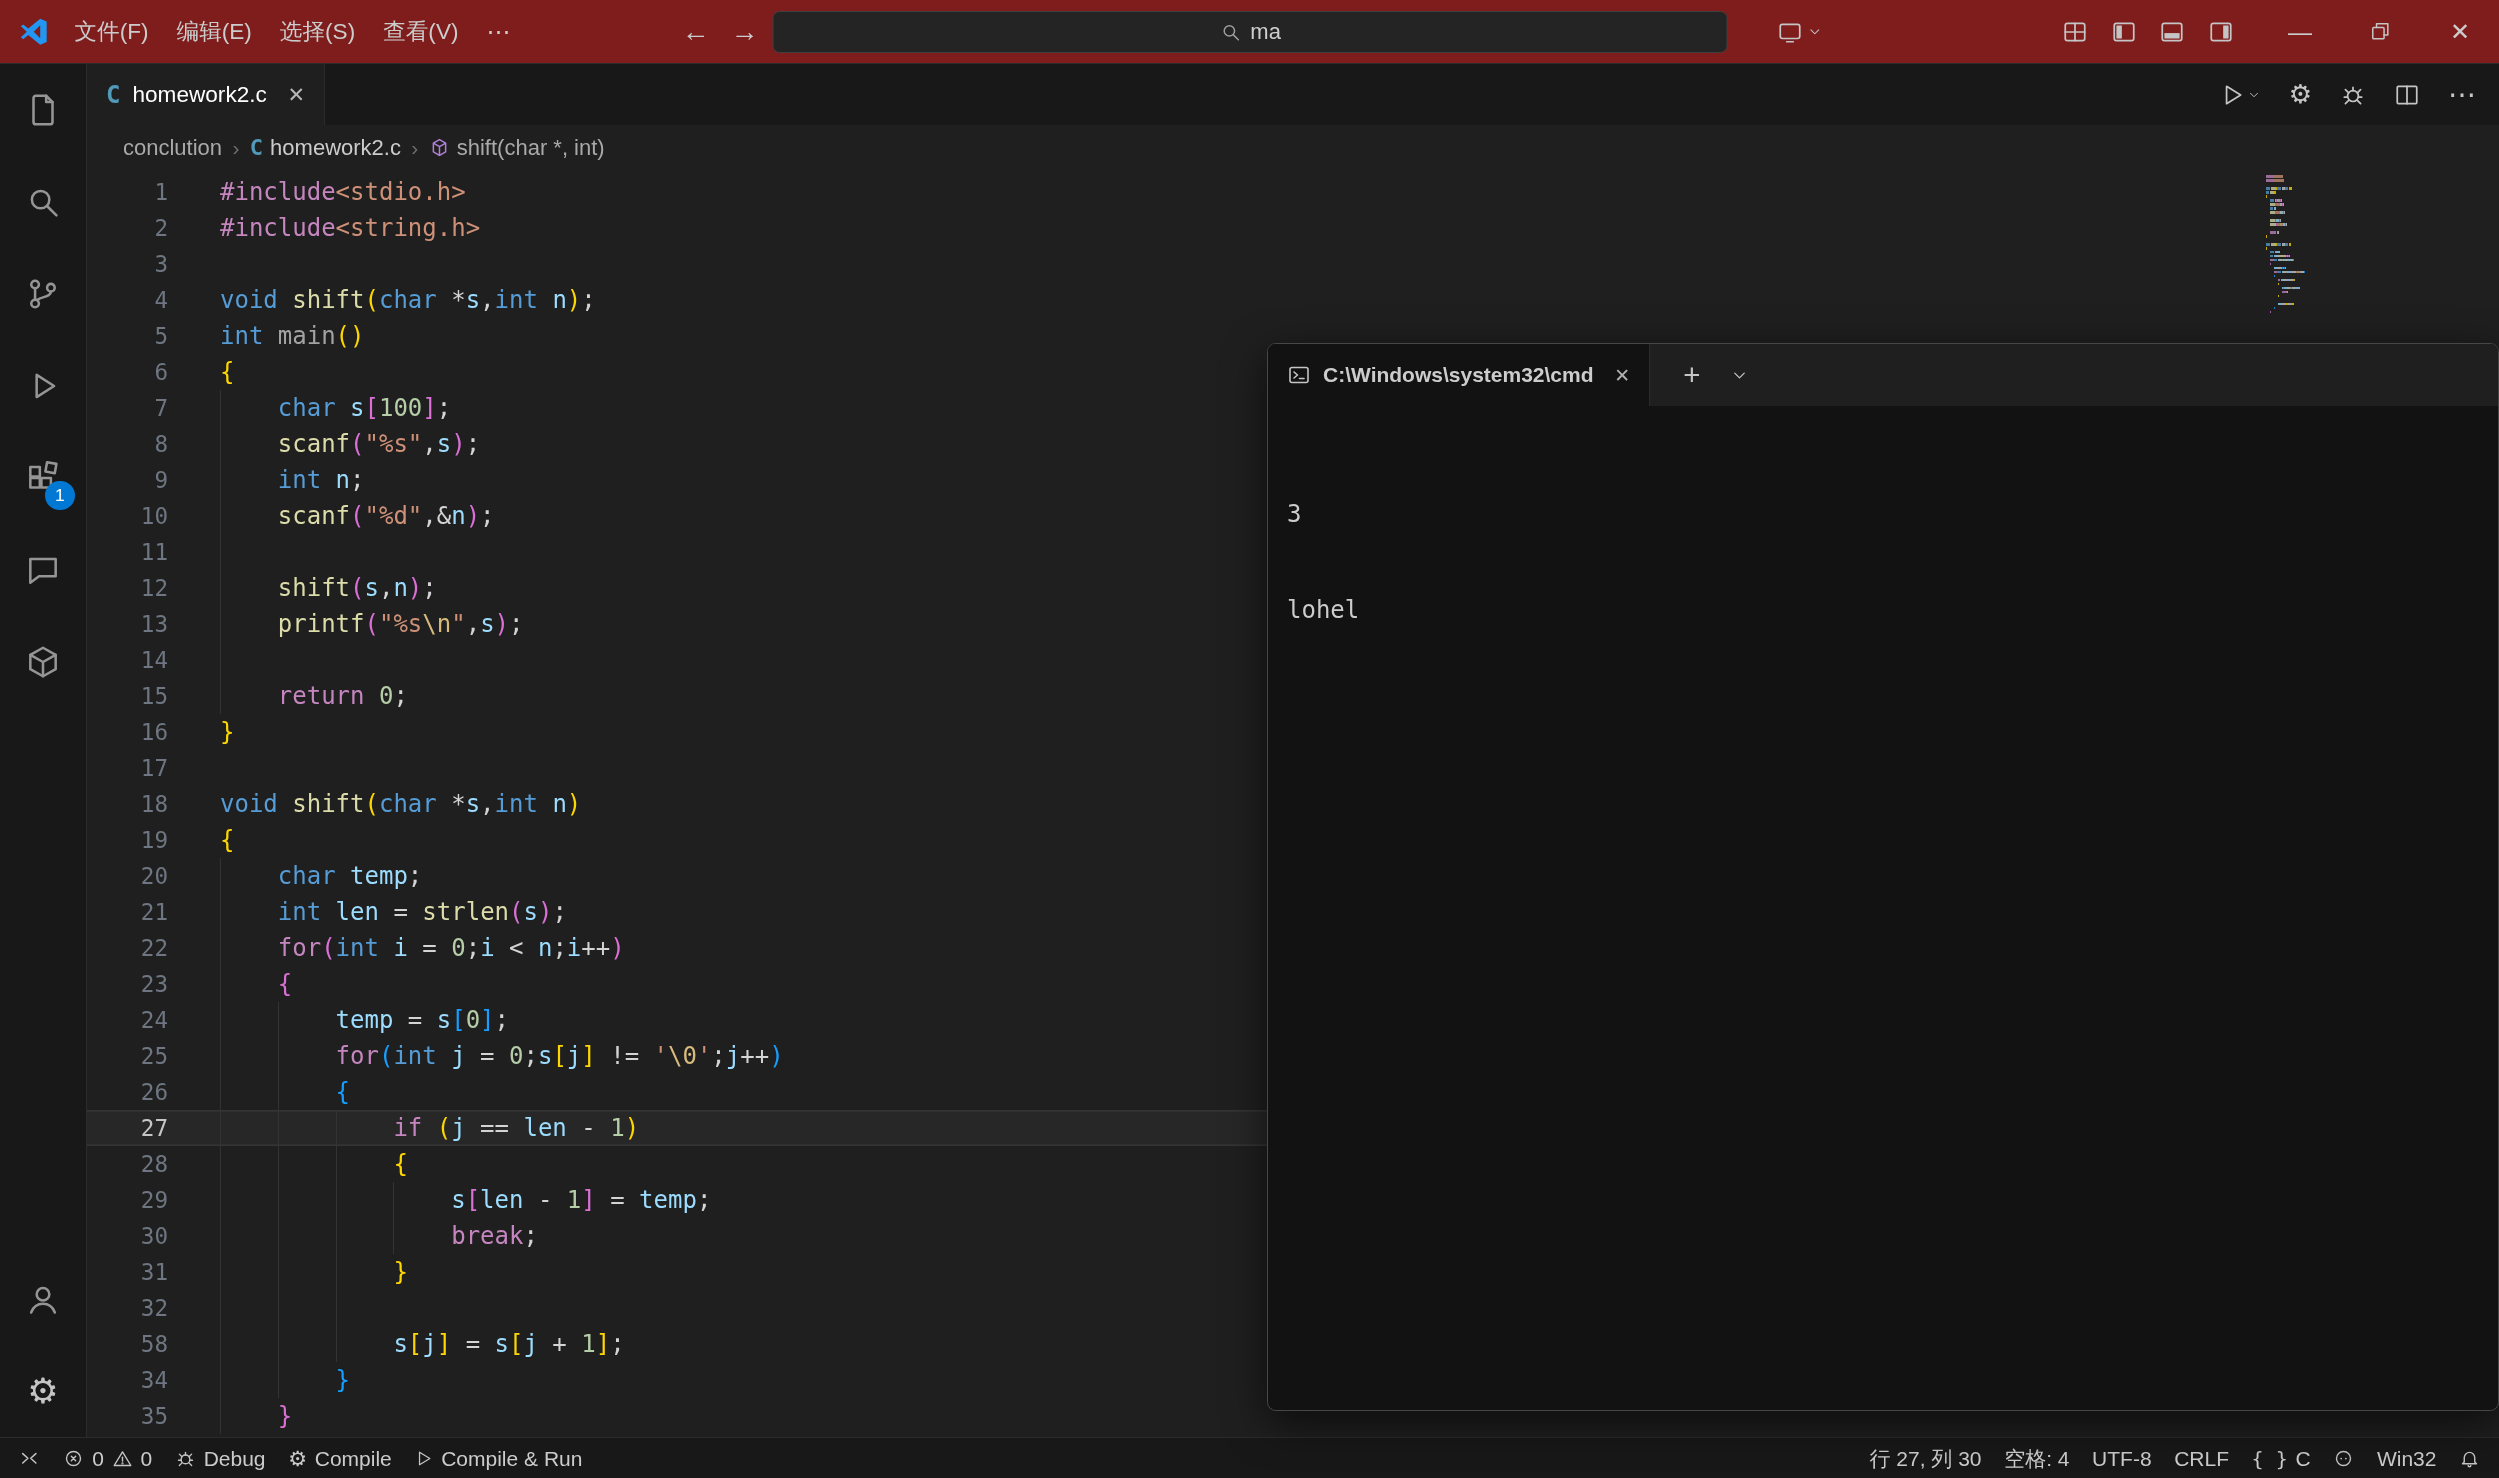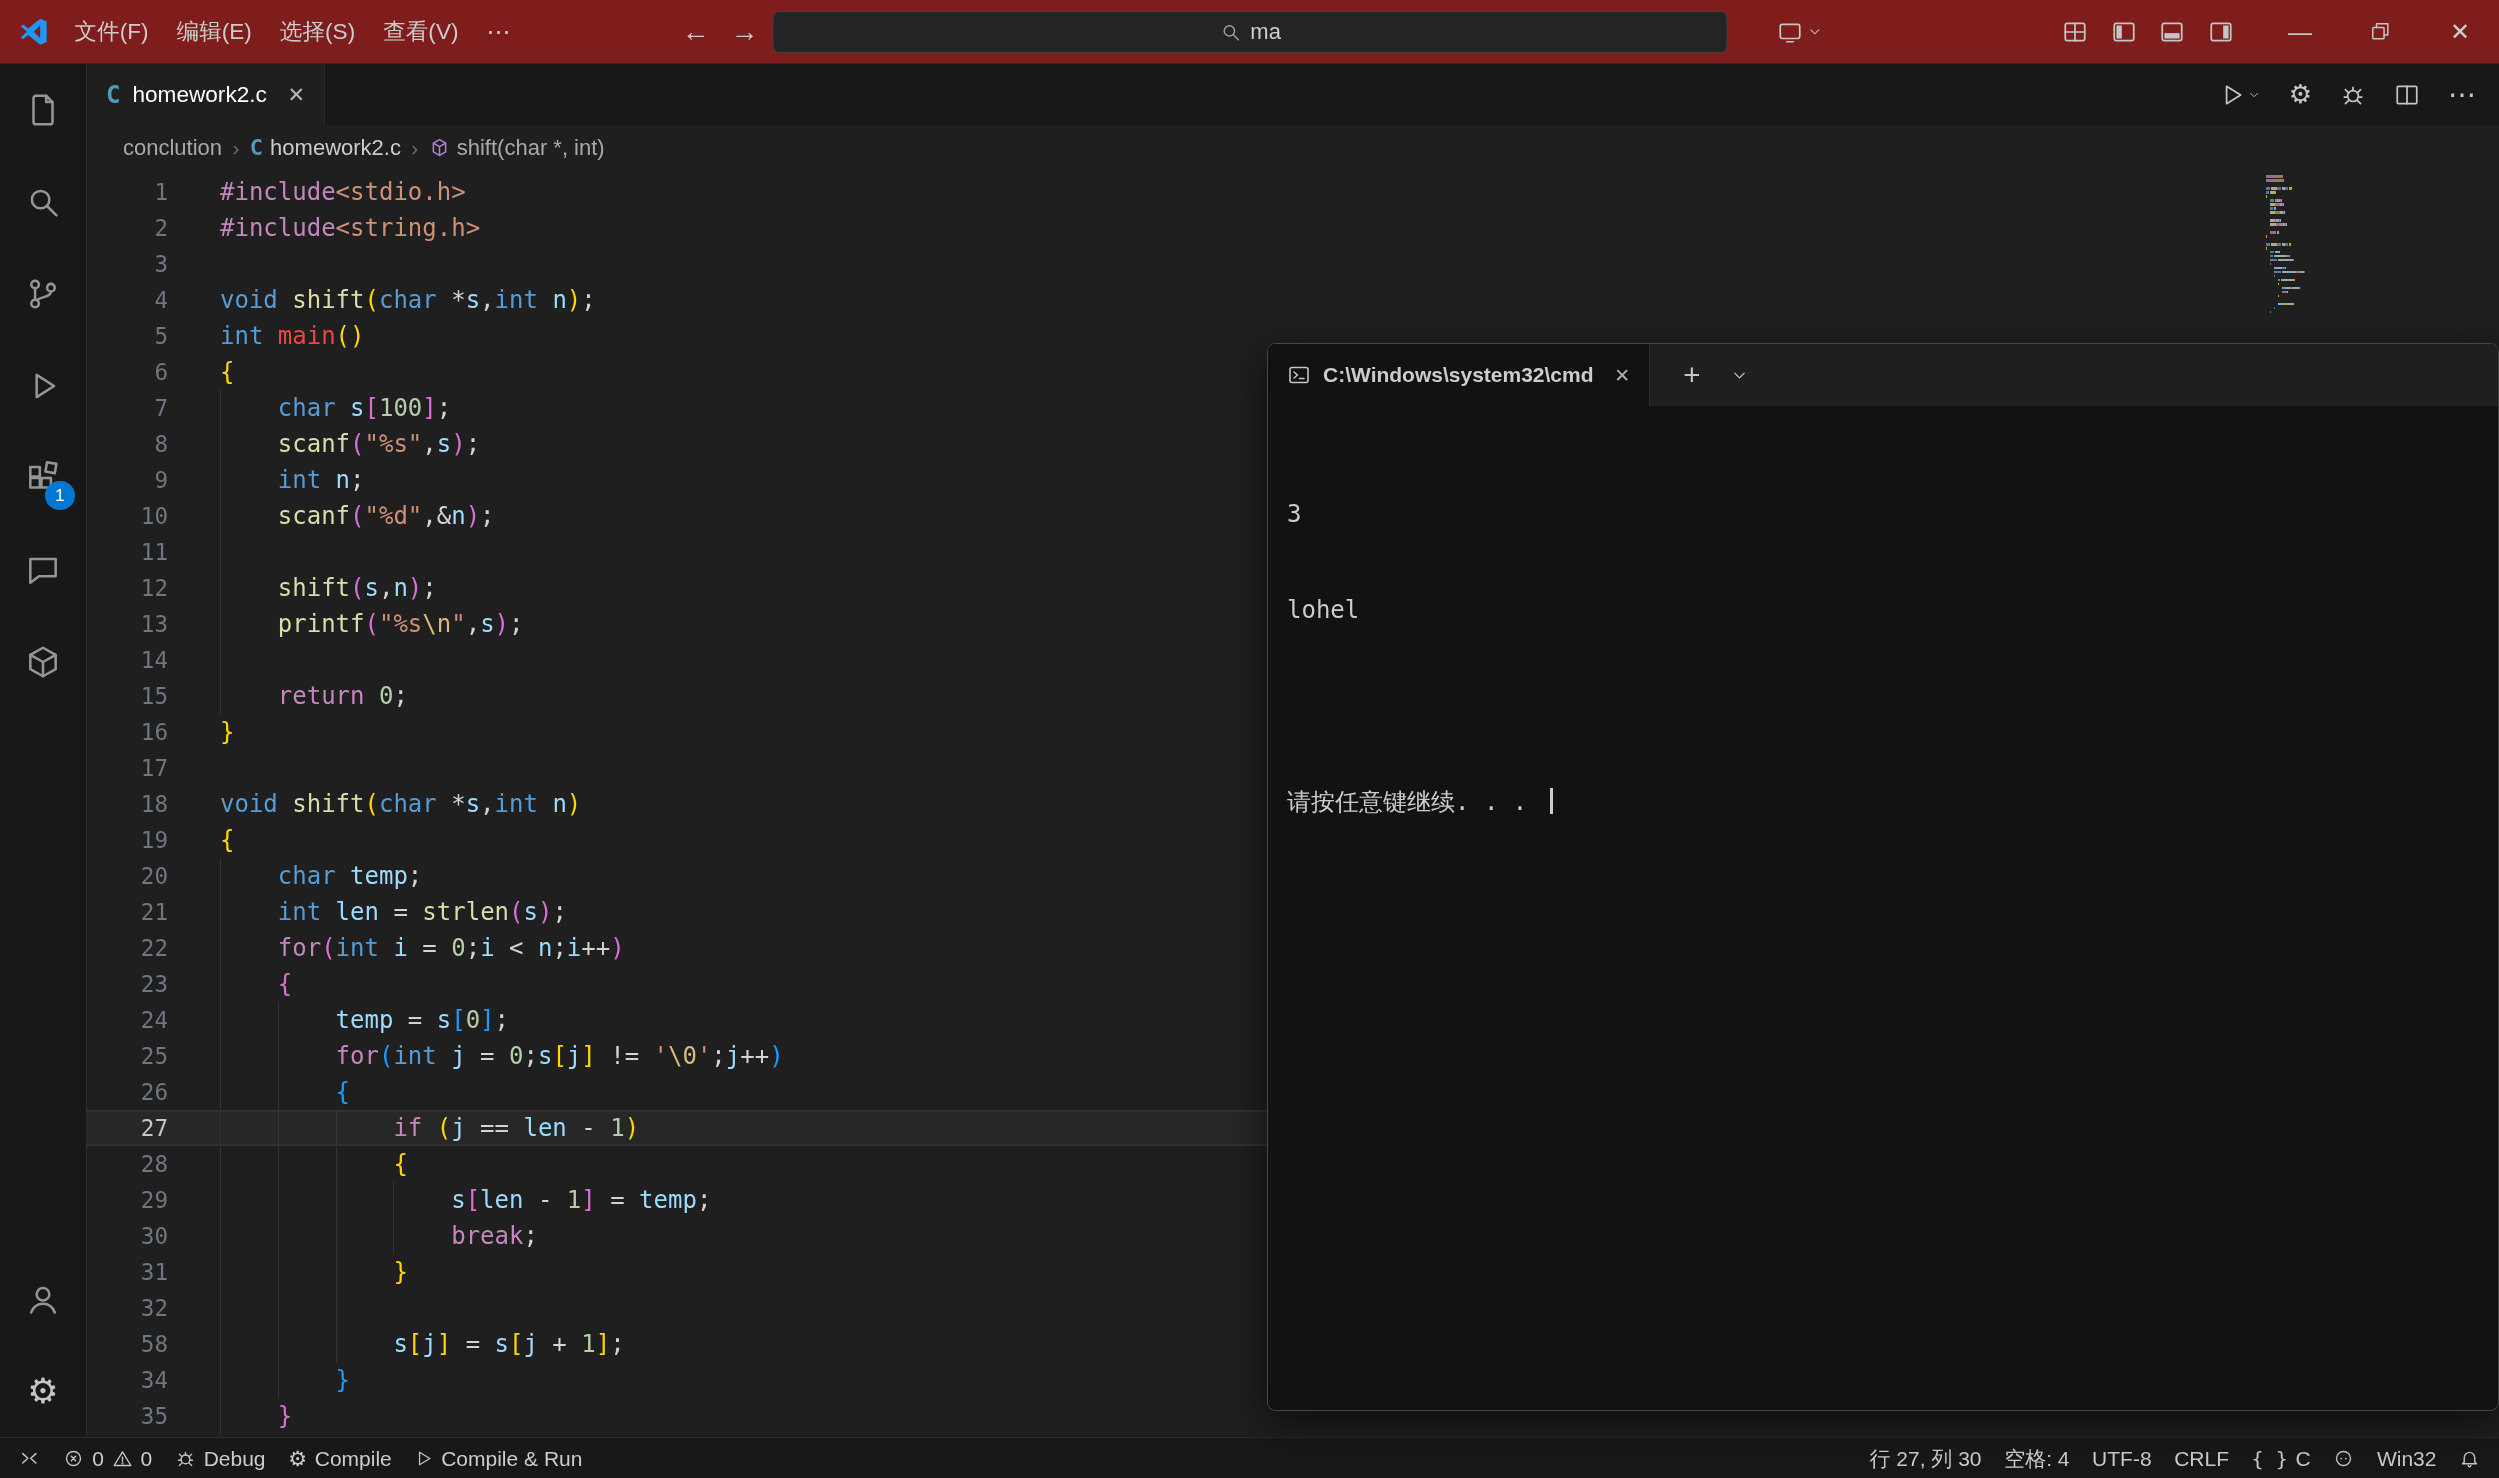--- a/index.html
+++ b/index.html
@@ -294,21 +294,21 @@
         <div class="code-row">
           <div class="ln">3</div>
           <div class="code"></div>
         </div>
         <div class="code-row">
           <div class="ln">4</div>
           <div class="code"><span style="color: rgb(86, 156, 214);">void</span><span style="color: rgb(212, 212, 212);"> </span><span style="color: rgb(220, 220, 170);">shift</span><span style="color: rgb(255, 215, 0);">(</span><span style="color: rgb(86, 156, 214);">char</span><span style="color: rgb(212, 212, 212);"> </span><span style="color: rgb(212, 212, 212);">*</span><span style="color: rgb(156, 220, 254);">s</span><span style="color: rgb(212, 212, 212);">,</span><span style="color: rgb(86, 156, 214);">int</span><span style="color: rgb(212, 212, 212);"> </span><span style="color: rgb(156, 220, 254);">n</span><span style="color: rgb(255, 215, 0);">)</span><span style="color: rgb(212, 212, 212);">;</span></div>
         </div>
         <div class="code-row">
           <div class="ln">5</div>
-          <div class="code"><span style="color: rgb(86, 156, 214);">int</span><span style="color: rgb(212, 212, 212);"> </span><span style="color: #ef4444;">main</span><span style="color: rgb(255, 215, 0);">()</span></div>
+          <div class="code"><span style="color: rgb(86, 156, 214);">int</span><span style="color: rgb(212, 212, 212);"> </span><span style="color: #a3a3a3;">main</span><span style="color: rgb(255, 215, 0);">()</span></div>
         </div>
         <div class="code-row">
           <div class="ln">6</div>
           <div class="code"><span style="color: rgb(255, 215, 0);">{</span></div>
         </div>
         <div class="code-row">
           <div class="ln">7</div>
           <div class="code"><i class="guide" style="left: 0ch;"></i><span style="color: rgb(212, 212, 212);">    </span><span style="color: rgb(86, 156, 214);">char</span><span style="color: rgb(212, 212, 212);"> </span><span style="color: rgb(156, 220, 254);">s</span><span style="color: rgb(218, 112, 214);">[</span><span style="color: rgb(181, 206, 168);">100</span><span style="color: rgb(218, 112, 214);">]</span><span style="color: rgb(212, 212, 212);">;</span></div>
         </div>
         <div class="code-row">
@@ -705,21 +705,20 @@
     </div>
     <span class="term-plus">+</span>
     <svg class="ic term-chevron" width="19" height="19" viewBox="0 0 24 24">
         <path d="M6 9l6 6 6-6"></path>
       </svg>
   </div>
   <div class="term-body">
     <div class="t-line">3</div>
     <div class="t-line">lohel</div>
     <div class="t-line"></div>
-    <div class="t-line"><span>请按任意键继续. . . </span><span class="term-cursor"></span></div>
   </div>
 </div>
 
 <div class="statusbar">
   <div class="sb-left">
     <span class="sb-item">
       <svg class="ic" width="22.6" height="22.6" viewBox="0 0 24 24">
           <path d="M5 7l5.5 5L5 17M19 7l-5.5 5L19 17"></path>
         </svg>
     </span>

